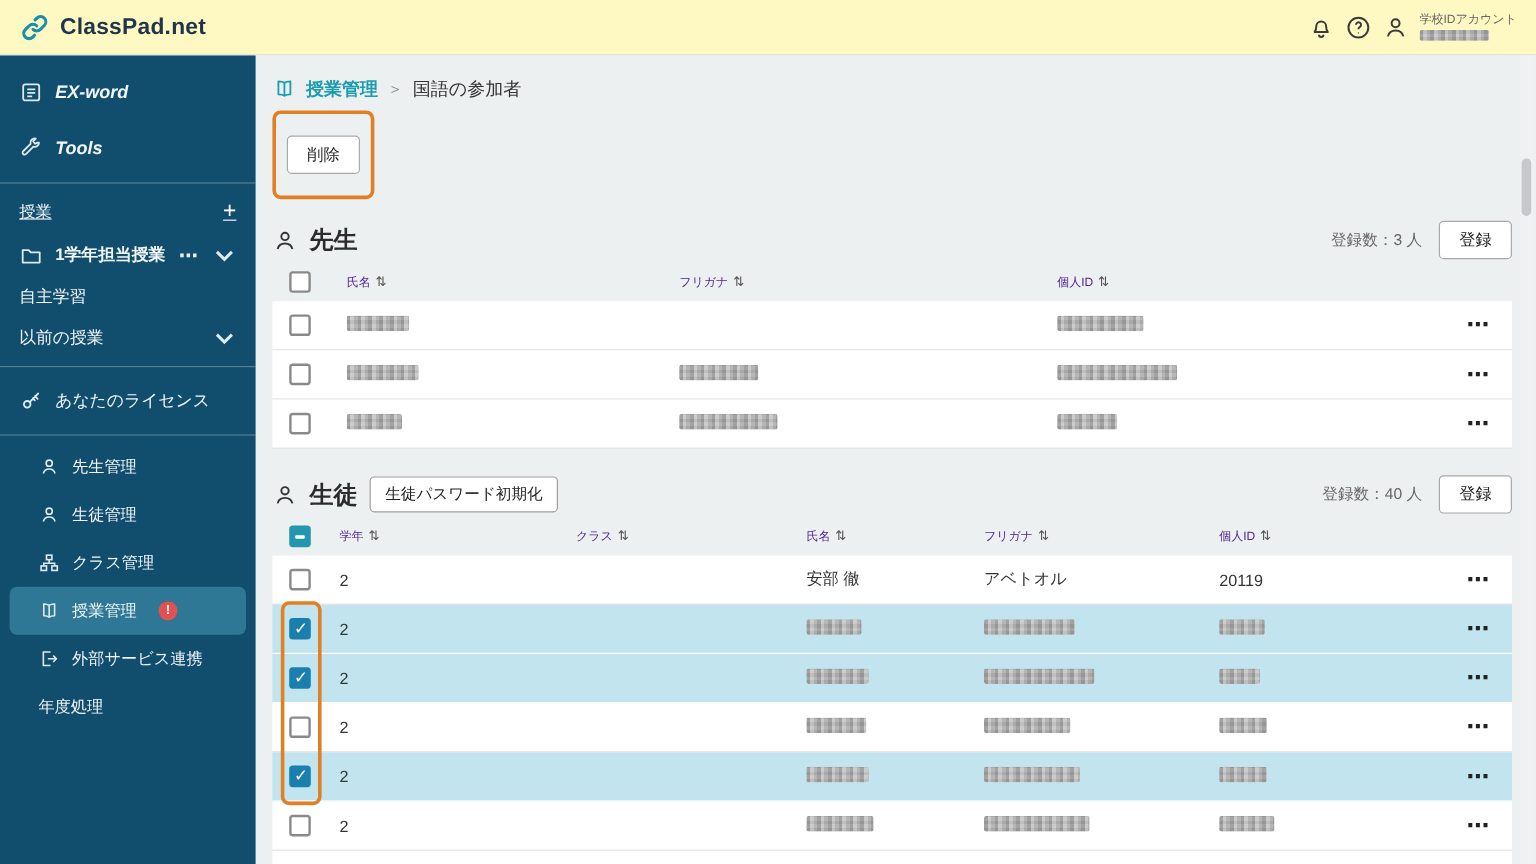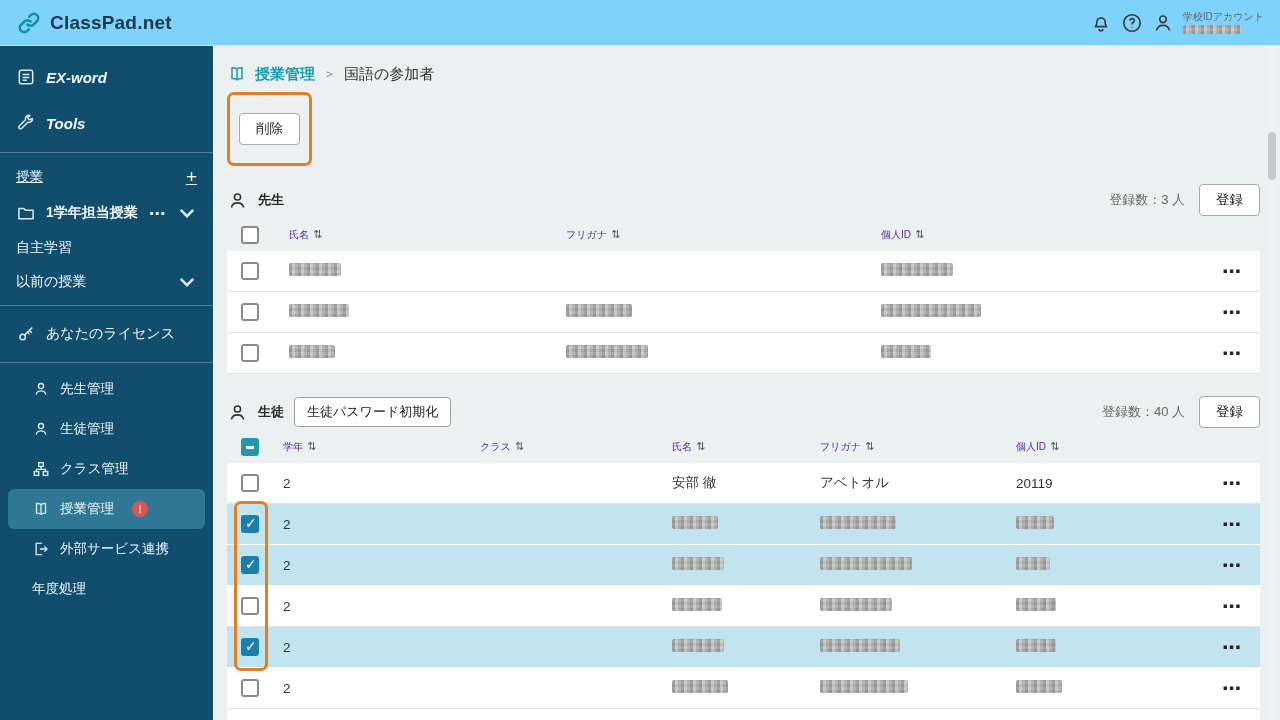--- a/index.html
+++ b/index.html
@@ -1,20 +1,20 @@
 <!DOCTYPE html>
 <html><head>
 <meta charset="utf-8">
 <style>
   * { margin:0; padding:0; box-sizing:border-box; }
   html,body { width:1280px; height:720px; overflow:hidden;
     font-family:"Liberation Sans","DejaVu Sans",sans-serif; background:#edf0f0; }
 
   
-  .topbar { position:relative; height:46px; background:#7dd3fc; border-bottom:1px solid #e2e2e2;
+  .topbar { position:relative; height:46px; background:#fef9c3; border-bottom:1px solid #e2e2e2;
     display:flex; align-items:center; padding:0 16px; z-index:5; }
   .logo { display:flex; align-items:center; gap:8px; }
   .logo svg { width:26px; height:26px; color:#1590a8; }
   .logo-text { font-size:19px; font-weight:bold; color:#21364a; letter-spacing:.2px; }
   .topbar-right { margin-left:auto; display:flex; align-items:center; gap:9px; }
   .tb-icon { width:22px; height:22px; color:#3a3a3a; cursor:pointer; }
   .account { display:flex; flex-direction:column; align-items:flex-start; line-height:1.2; }
   .account-type { font-size:10px; color:#666; }
   .redact { display:inline-block; height:13px; border-radius:2px;
     background:
@@ -63,21 +63,21 @@
 
   .btn { background:#fff; border:1px solid #a9a9a9; border-radius:4px; padding:6px 16px;
     font-size:13.5px; color:#222; cursor:pointer; font-family:inherit; }
   .btn-small { padding:5px 12px; font-size:13px; border-color:#9f9f9f; }
 
   .anno { border:3px solid #e07f24; border-radius:7px; pointer-events:none; }
   .anno-delete { display:inline-block; padding:18px 9px; margin-top:8px; }
 
   .section-head { display:flex; align-items:center; gap:10px; margin-top:16px; height:36px; }
   .section-head svg { width:21px; height:21px; color:#333; }
-  .section-title { font-size:13px; font-weight:bold; color:#2b2b2b; }
+  .section-title { font-size:20px; font-weight:bold; color:#2b2b2b; }
   .section-right { margin-left:auto; display:flex; align-items:center; gap:14px; }
   .count-label { font-size:13px; color:#666; }
 
   .table { width:100%; }
   .thead { display:flex; align-items:center; height:33px; font-size:10px; color:#4c1d95; }
   .trow { display:flex; align-items:center; height:41px; background:#fff; border-bottom:1px solid #e2e2e2; font-size:13.5px; color:#333; }
   .trow.hl { background:#c2e4ee; border-bottom:1px solid #fff; }
   .cell { padding-left:14px; overflow:hidden; white-space:nowrap; }
   .t-pad .cell { padding-left:20px; }
   .col-check { width:42px; padding-left:14px; flex-shrink:0; }

